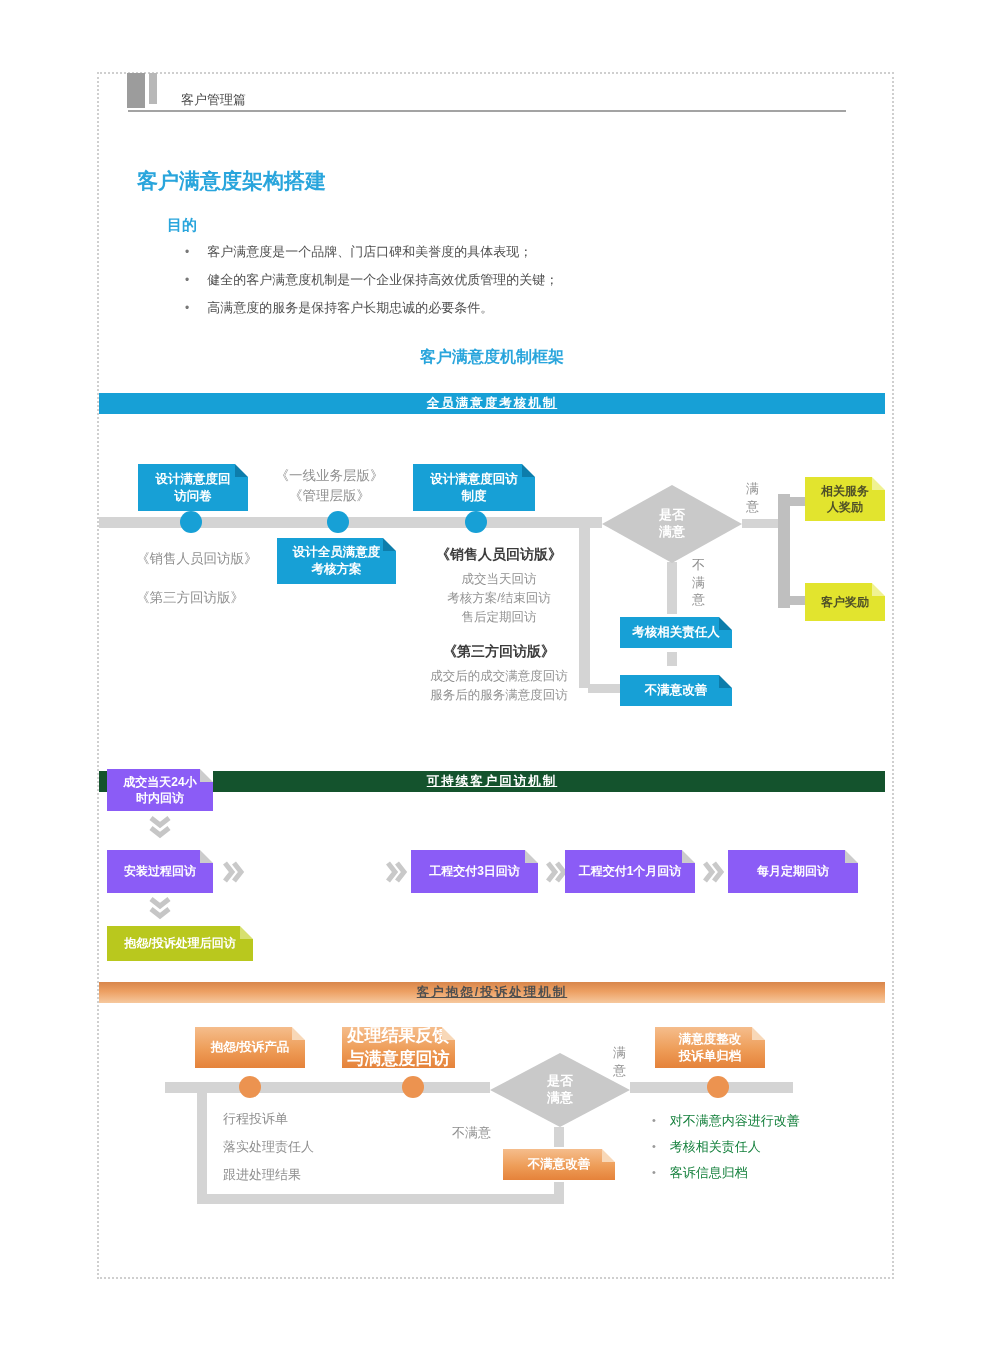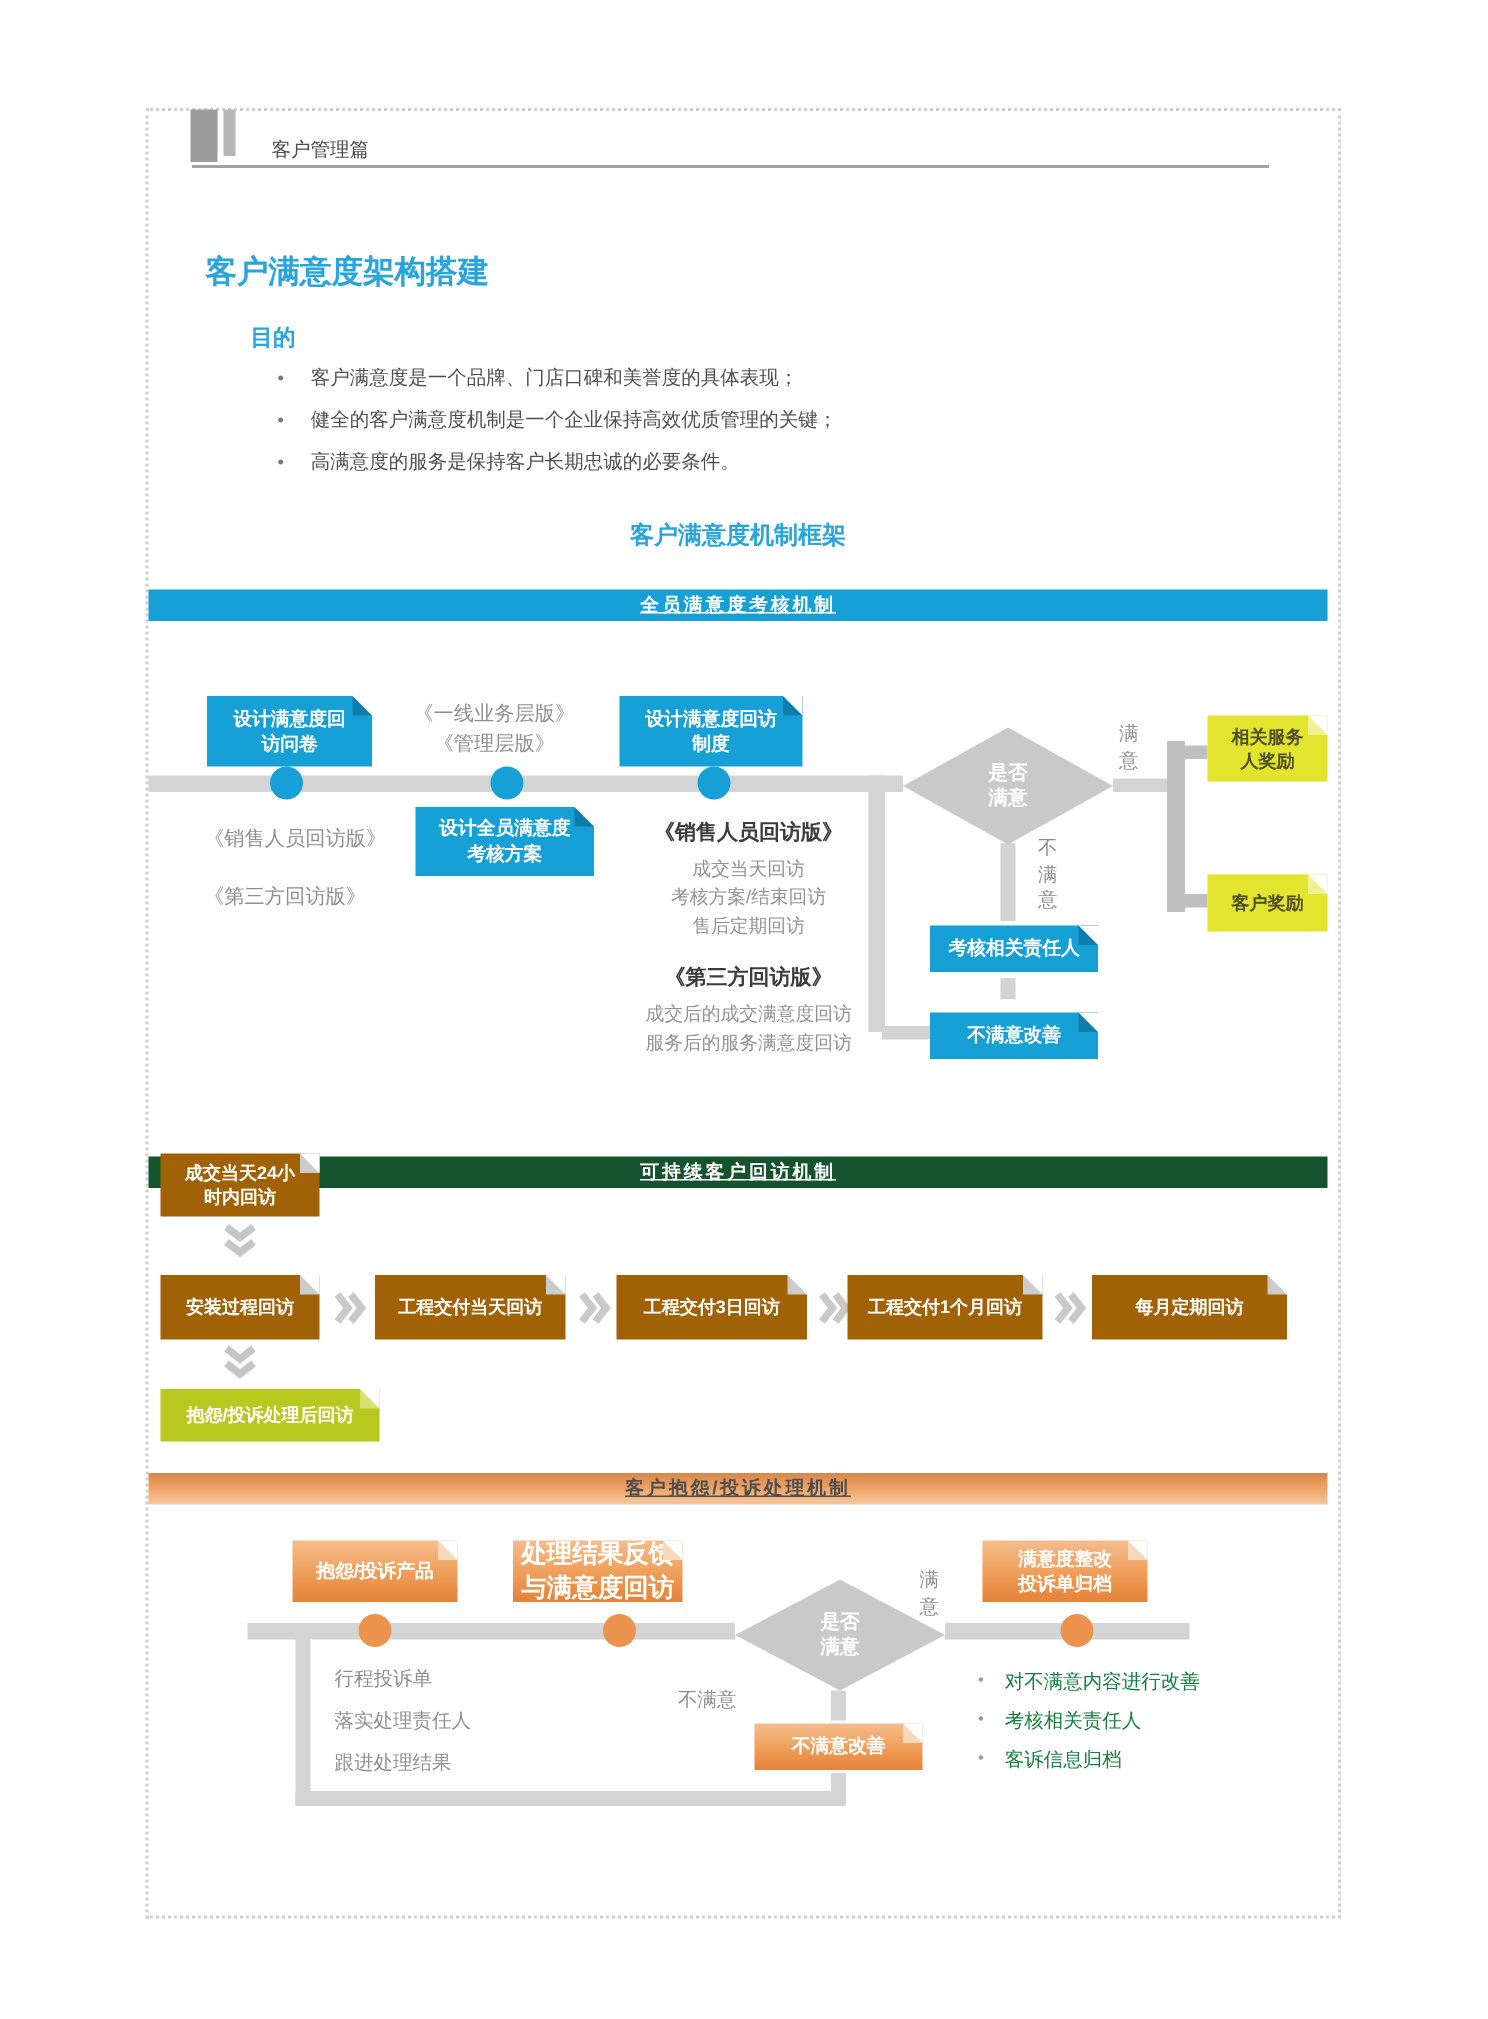--- a/index.html
+++ b/index.html
@@ -4,21 +4,21 @@
 <style>
   html,body{margin:0;padding:0;background:#ffffff;font-family:"Liberation Sans","DejaVu Sans",sans-serif;}
   #canvas{position:relative;width:992px;height:1346px;background:#ffffff;overflow:hidden;padding-left:24px;}
   .abs{position:absolute;box-sizing:border-box;}
   .page-border{border:2px dotted #cfcfcf;}
   .note{display:flex;align-items:center;justify-content:center;text-align:center;
         white-space:pre-line;font-weight:bold;line-height:1.35;}
   .fold::before{content:"";position:absolute;top:0;right:0;border-style:solid;
         border-width:0 13px 13px 0;border-color:transparent #ffffff var(--fold,#888) transparent;}
   .blueb{background:#17a0d6;color:#ffffff;--fold:#0d7dab;}
-  .grayb{background:#a16207;color:#ffffff;--fold:#cccccc;}
+  .grayb{background:#8b5cf6;color:#ffffff;--fold:#cccccc;}
   .yellowb{background:#e2e42e;color:#4f5028;text-align:center;--fold:#f0f292;}
   .greenb{background:#b9c81e;color:#ffffff;--fold:#d7e070;}
   .orangeb{background:linear-gradient(180deg,#f5bd8c 0%,#ee9d58 55%,#e5823a 100%);color:#ffffff;--fold:#f8d8b8;}
   .bar{background:#d4d4d4;}
   .bracket{background:#bfbfbf;}
   .dot{border-radius:50%;}
   .bdot{background:#17a0d6;}
   .odot{background:#ec9350;}
   .diamond{clip-path:polygon(50% 0,100% 50%,50% 100%,0 50%);background:#c9c9c9;color:#ffffff;
         font-weight:bold;display:flex;align-items:center;justify-content:center;
@@ -128,21 +128,20 @@
       </svg>
   </div>
 
   <div class="abs note fold grayb" style="left:107px;top:850px;width:106px;height:43px;font-size:12px;">安装过程回访</div>
   <div class="abs" style="left:221px;top:859px;">
     <svg width="24" height="26" viewBox="0 0 24 26">
         <path d="M4 4 L11 13 L4 22" fill="none" stroke="#c9c9c9" stroke-width="5"></path>
         <path d="M13 4 L20 13 L13 22" fill="none" stroke="#c9c9c9" stroke-width="5"></path>
       </svg>
   </div>
-  <div class="abs note fold grayb" style="left:250px;top:850px;width:127px;height:43px;font-size:12px;">工程交付当天回访</div>
   <div class="abs" style="left:384px;top:859px;">
     <svg width="24" height="26" viewBox="0 0 24 26">
         <path d="M4 4 L11 13 L4 22" fill="none" stroke="#c9c9c9" stroke-width="5"></path>
         <path d="M13 4 L20 13 L13 22" fill="none" stroke="#c9c9c9" stroke-width="5"></path>
       </svg>
   </div>
   <div class="abs note fold grayb" style="left:411px;top:850px;width:127px;height:43px;font-size:12px;">工程交付3日回访</div>
   <div class="abs" style="left:544px;top:859px;">
     <svg width="24" height="26" viewBox="0 0 24 26">
         <path d="M4 4 L11 13 L4 22" fill="none" stroke="#c9c9c9" stroke-width="5"></path>

